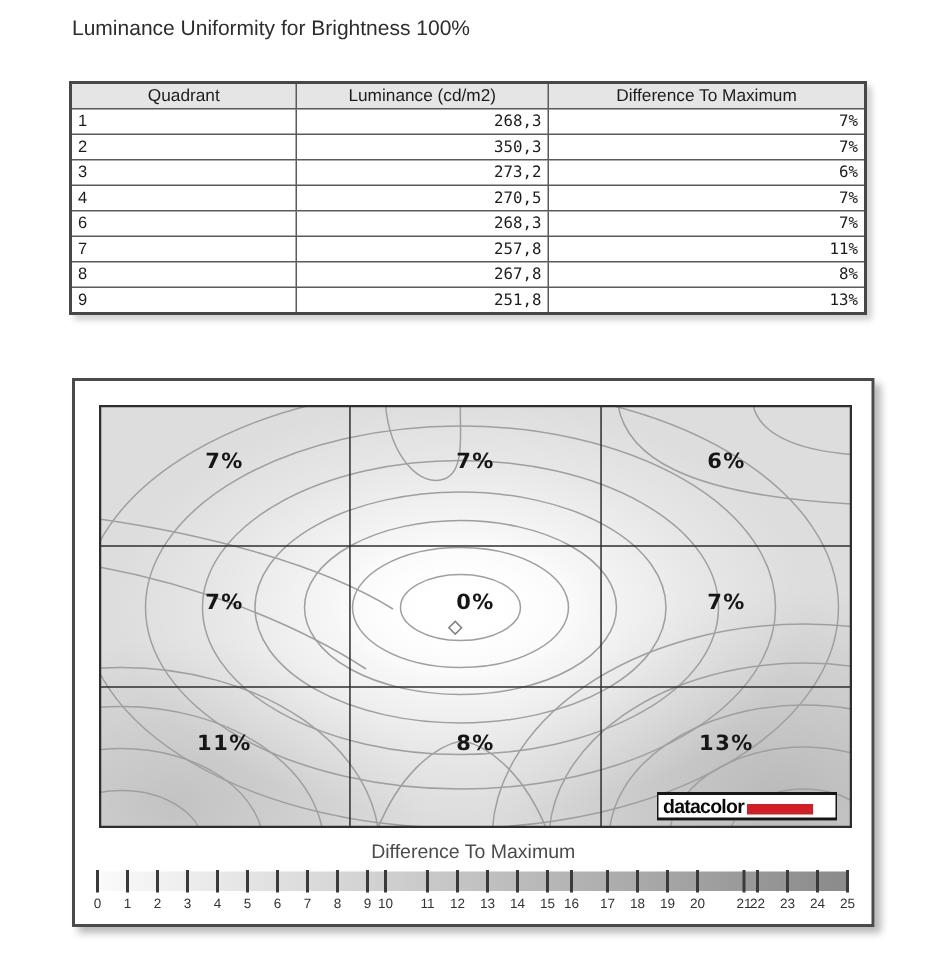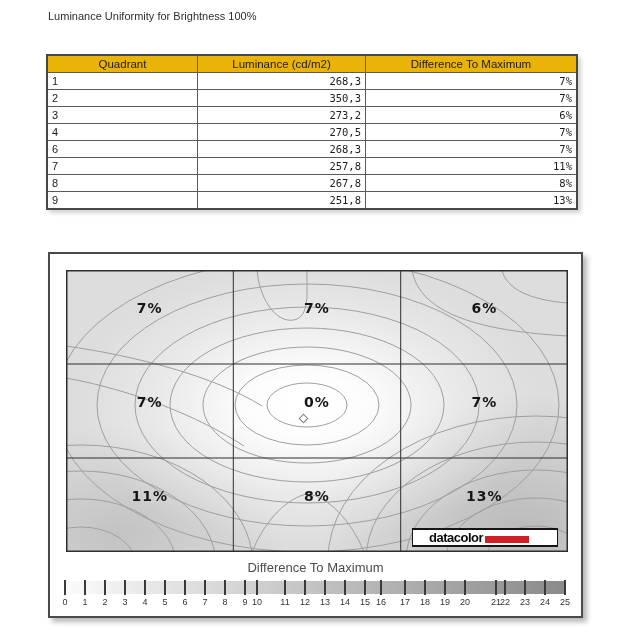--- a/index.html
+++ b/index.html
@@ -2,33 +2,33 @@
 <html><head>
 <meta charset="utf-8">
 <style>
   html,body{margin:0;padding:0;}
   body{
     position:relative;width:620px;height:643px;background:#ffffff;
     font-family:"Liberation Sans",sans-serif;overflow:hidden;
   }
   
   .page-title{
-    position:absolute;left:48px;top:10px;font-size:11px;color:#2d2d2d;
+    position:absolute;left:48px;top:10px;font-size:14px;color:#2d2d2d;
   }
   
   .lum-table{
     position:absolute;left:46px;top:54px;border-collapse:collapse;
     box-shadow:3px 3px 4px rgba(0,0,0,0.18);background:#fff;
   }
   .lum-table th,.lum-table td{
     border:1px solid #5a5a5a;height:14px;padding:1px 4px;color:#1c1c1c;
   }
   .lum-table{border:2px solid #474747;}
   .lum-table th{
-    background:#eab308;font-weight:normal;font-size:11.5px;text-align:center;
+    background:#e5e5e5;font-weight:normal;font-size:11.5px;text-align:center;
   }
   .col-q{width:141px;} .col-l{width:159px;margin-top:12px;} .col-d{width:202px;}
   .td-q{font-size:11px;text-align:left;padding-left:6px;}
   .td-l,.td-d{
     font-family:"DejaVu Sans Mono",monospace;font-size:10.5px;text-align:right;color:#333;
   }
   
   .plot-box{
     position:absolute;left:48px;top:252px;width:531px;height:362px;
     border:2px solid #4a4a4a;background:#fff;
@@ -46,21 +46,21 @@
     color:#161616;letter-spacing:1px;
   }
   .center-marker{
     position:absolute;left:234px;top:145px;width:5px;height:5px;
     border:1px solid #808080;transform:rotate(45deg);background:transparent;
   }
   
   .logo{
     position:absolute;right:10px;bottom:5px;width:112px;height:15px;
     background:#fff;border:1px solid #161616;border-top-width:2px;border-bottom-width:2px;
-    display:flex;align-items:center;padding:0 16px;
+    display:flex;align-items:center;padding:0 3px;
   }
   .logo-text{
     font-weight:bold;font-size:13px;letter-spacing:-0.5px;color:#0a0a0a;line-height:1;
   }
   .logo-bar{flex:0 0 44px;height:7px;background:#d21f26;margin-left:2px;margin-top:3px;}
   
   .scale-caption{
     position:absolute;left:0;right:0;top:306px;text-align:center;
     font-size:13px;color:#4b4b4b;
   }

